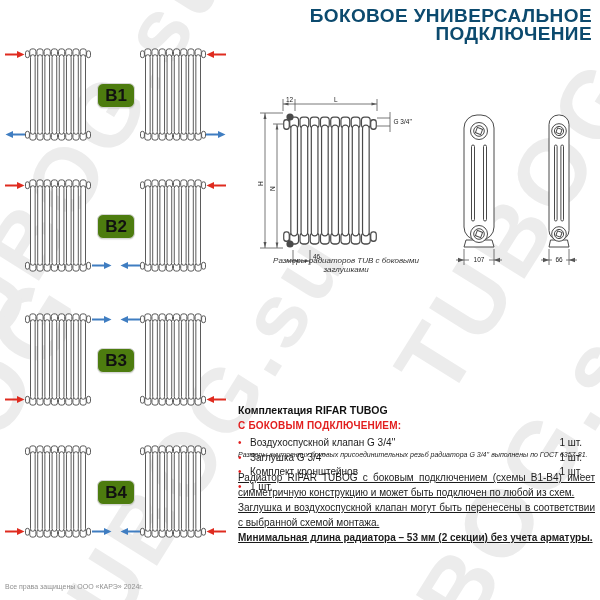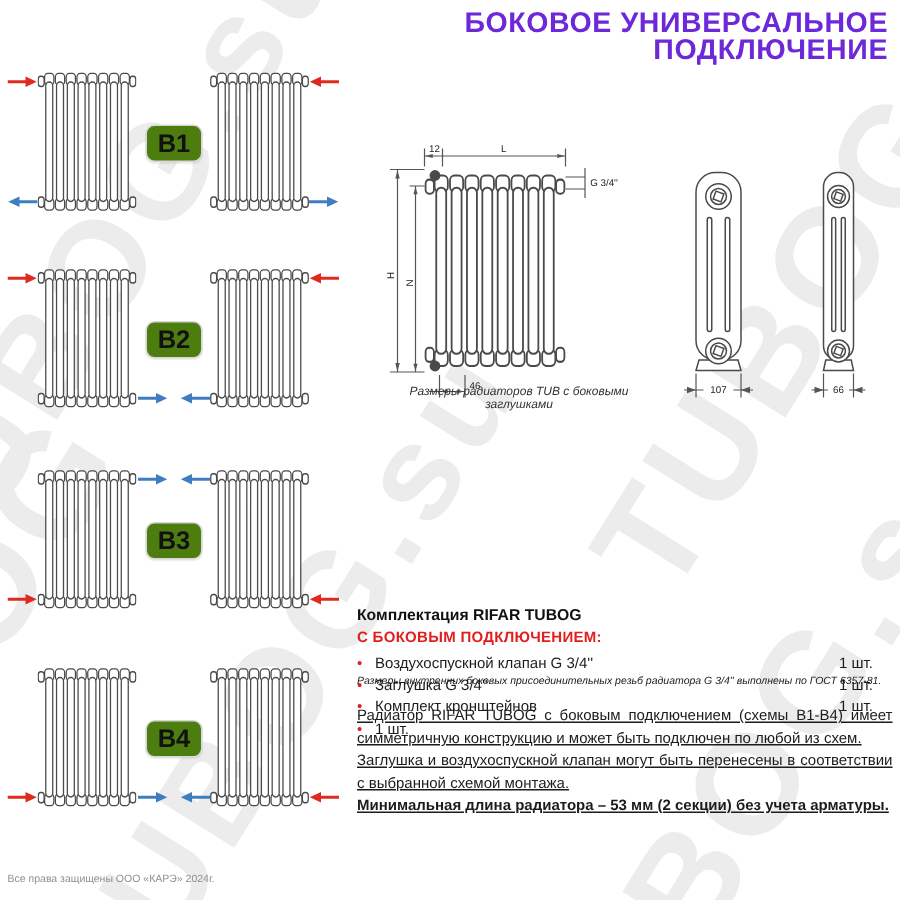--- a/index.html
+++ b/index.html
@@ -9,21 +9,21 @@
   .wm{position:absolute;z-index:0;color:#ececec;font-weight:700;letter-spacing:6px;
       white-space:nowrap;transform-origin:0 50%;transform:rotate(-58deg);user-select:none;}
   .wm-a{left:-150px;top:560px;font-size:100px;}
   .wm-b{left:-120px;top:900px;font-size:90px;}
   .wm-c{left:180px;top:980px;font-size:95px;}
   .wm-d{left:420px;top:330px;font-size:95px;}
   .wm-e{left:-60px;top:330px;font-size:90px;}
   .layer{position:absolute;inset:0;z-index:1;}
   
   .title{position:absolute;top:7px;right:8px;width:315px;text-align:right;
-         font-size:19px;line-height:17.5px;font-weight:700;color:#6d28d9;letter-spacing:.4px;}
+         font-size:19px;line-height:17.5px;font-weight:700;color:#0c4a6e;letter-spacing:.4px;}
   
   .scheme{position:absolute;left:0;width:232px;height:97px;}
   .s1{top:46px}.s2{top:177px}.s3{top:311px}.s4{top:443px}
   .rad{position:absolute;top:0;width:66px;height:97px;stroke:#4a4a4a;fill:#fff;stroke-width:1;}
   .rad-l{left:25px}.rad-r{left:140px}
   .slabel{position:absolute;left:97px;top:37px;width:36px;height:23px;border:1.5px solid #d7d7d7;
           border-radius:6px;background:#4d7c0f;display:flex;align-items:center;justify-content:center;
           font-size:17px;font-weight:700;color:#111;box-shadow:0 1px 1px rgba(0,0,0,.08);}
   .arrow{position:absolute;width:20px;height:9px;}
   .arrow.red{stroke:#df2b1f;fill:#df2b1f;}

